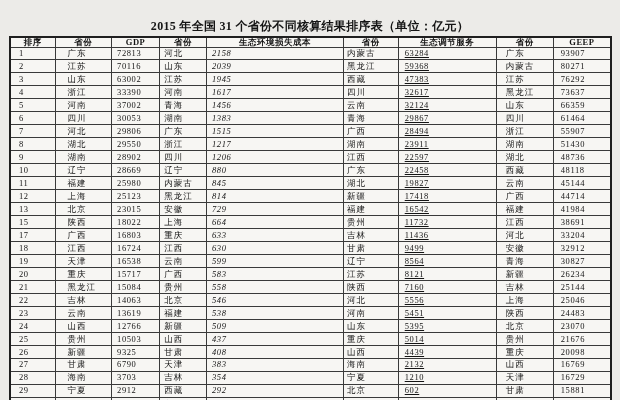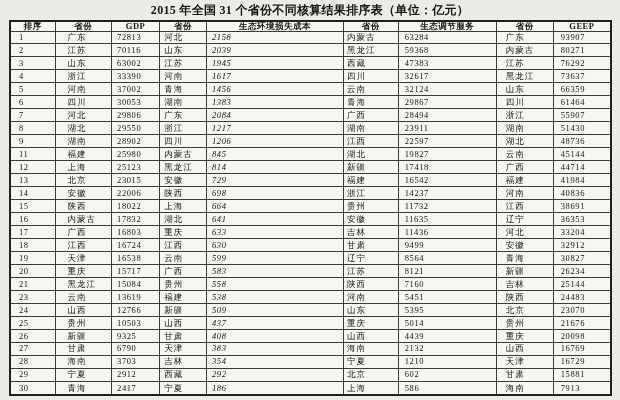--- a/index.html
+++ b/index.html
@@ -9,21 +9,21 @@
     --grid-color:#3a3a3a;
     --text-color:#141414;
   }
   html,body{margin:0;padding:0;}
   body{
     width:620px;height:400px;overflow:hidden;
     background:var(--page-bg);
     font-family:"Liberation Serif","DejaVu Serif",serif;
     color:var(--text-color);
   }
-  .page{width:620px;height:400px;box-sizing:border-box;padding-top:3px;}
+  .page{width:620px;height:400px;box-sizing:border-box;padding-top:19px;}
   .title{
     text-align:center;
     font-size:12px;
     font-weight:bold;
     letter-spacing:0.3px;
     color:var(--text-color);
     height:15px;line-height:15px;
   }
   table.rank-table{
     border-collapse:collapse;
@@ -45,21 +45,21 @@
   }
   th{font-weight:bold;text-align:center;letter-spacing:0.5px;}
   td{font-weight:500;}
   
   td.c0{padding-left:8px;letter-spacing:0.5px;}
   td.c1{padding-left:12px;letter-spacing:1px;}
   td.c2{padding-left:5px;letter-spacing:0.6px;margin-left:27px;}
   td.c3{padding-left:4px;letter-spacing:1px;}
   td.c4{padding-left:5px;letter-spacing:0.6px;font-style:italic;}
   td.c5{padding-left:3px;letter-spacing:1px;}
-  td.c6{padding-left:6px;letter-spacing:0.6px;}
+  td.c6{padding-left:6px;letter-spacing:0.6px;text-decoration:underline;}
   td.c7{padding-left:9px;letter-spacing:1px;}
   td.c8{padding-left:7px;letter-spacing:0.6px;font-family:Liberation Serif, serif;}
 </style>
 </head>
 <body>
 
 <div class="page">
   <div class="title">2015 年全国 31 个省份不同核算结果排序表（单位：亿元）</div>
   <table class="rank-table">
     <colgroup>
@@ -151,21 +151,21 @@
           <td class="c5">青海</td>
           <td class="c6">29867</td>
           <td class="c7">四川</td>
           <td class="c8">61464</td>
         </tr>
         <tr>
           <td class="c0">7</td>
           <td class="c1">河北</td>
           <td class="c2">29806</td>
           <td class="c3">广东</td>
-          <td class="c4">2084</td>
+          <td class="c4">1515</td>
           <td class="c5">广西</td>
           <td class="c6">28494</td>
           <td class="c7">浙江</td>
           <td class="c8">55907</td>
         </tr>
         <tr>
           <td class="c0">8</td>
           <td class="c1">湖北</td>
           <td class="c2">29550</td>
           <td class="c3">浙江</td>
@@ -180,20 +180,31 @@
           <td class="c1">湖南</td>
           <td class="c2">28902</td>
           <td class="c3">四川</td>
           <td class="c4">1206</td>
           <td class="c5">江西</td>
           <td class="c6">22597</td>
           <td class="c7">湖北</td>
           <td class="c8">48736</td>
         </tr>
         <tr>
+          <td class="c0">10</td>
+          <td class="c1">辽宁</td>
+          <td class="c2">28669</td>
+          <td class="c3">辽宁</td>
+          <td class="c4">880</td>
+          <td class="c5">广东</td>
+          <td class="c6">22458</td>
+          <td class="c7">西藏</td>
+          <td class="c8">48118</td>
+        </tr>
+        <tr>
           <td class="c0">11</td>
           <td class="c1">福建</td>
           <td class="c2">25980</td>
           <td class="c3">内蒙古</td>
           <td class="c4">845</td>
           <td class="c5">湖北</td>
           <td class="c6">19827</td>
           <td class="c7">云南</td>
           <td class="c8">45144</td>
         </tr>
@@ -213,53 +224,31 @@
           <td class="c1">北京</td>
           <td class="c2">23015</td>
           <td class="c3">安徽</td>
           <td class="c4">729</td>
           <td class="c5">福建</td>
           <td class="c6">16542</td>
           <td class="c7">福建</td>
           <td class="c8">41984</td>
         </tr>
         <tr>
-          <td class="c0">14</td>
-          <td class="c1">安徽</td>
-          <td class="c2">22006</td>
-          <td class="c3">陕西</td>
-          <td class="c4">698</td>
-          <td class="c5">浙江</td>
-          <td class="c6">14237</td>
-          <td class="c7">河南</td>
-          <td class="c8">40836</td>
-        </tr>
-        <tr>
           <td class="c0">15</td>
           <td class="c1">陕西</td>
           <td class="c2">18022</td>
           <td class="c3">上海</td>
           <td class="c4">664</td>
           <td class="c5">贵州</td>
           <td class="c6">11732</td>
           <td class="c7">江西</td>
           <td class="c8">38691</td>
         </tr>
         <tr>
-          <td class="c0">16</td>
-          <td class="c1">内蒙古</td>
-          <td class="c2">17832</td>
-          <td class="c3">湖北</td>
-          <td class="c4">641</td>
-          <td class="c5">安徽</td>
-          <td class="c6">11635</td>
-          <td class="c7">辽宁</td>
-          <td class="c8">36353</td>
-        </tr>
-        <tr>
           <td class="c0">17</td>
           <td class="c1">广西</td>
           <td class="c2">16803</td>
           <td class="c3">重庆</td>
           <td class="c4">633</td>
           <td class="c5">吉林</td>
           <td class="c6">11436</td>
           <td class="c7">河北</td>
           <td class="c8">33204</td>
         </tr>
@@ -301,20 +290,31 @@
           <td class="c1">黑龙江</td>
           <td class="c2">15084</td>
           <td class="c3">贵州</td>
           <td class="c4">558</td>
           <td class="c5">陕西</td>
           <td class="c6">7160</td>
           <td class="c7">吉林</td>
           <td class="c8">25144</td>
         </tr>
         <tr>
+          <td class="c0">22</td>
+          <td class="c1">吉林</td>
+          <td class="c2">14063</td>
+          <td class="c3">北京</td>
+          <td class="c4">546</td>
+          <td class="c5">河北</td>
+          <td class="c6">5556</td>
+          <td class="c7">上海</td>
+          <td class="c8">25046</td>
+        </tr>
+        <tr>
           <td class="c0">23</td>
           <td class="c1">云南</td>
           <td class="c2">13619</td>
           <td class="c3">福建</td>
           <td class="c4">538</td>
           <td class="c5">河南</td>
           <td class="c6">5451</td>
           <td class="c7">陕西</td>
           <td class="c8">24483</td>
         </tr>

